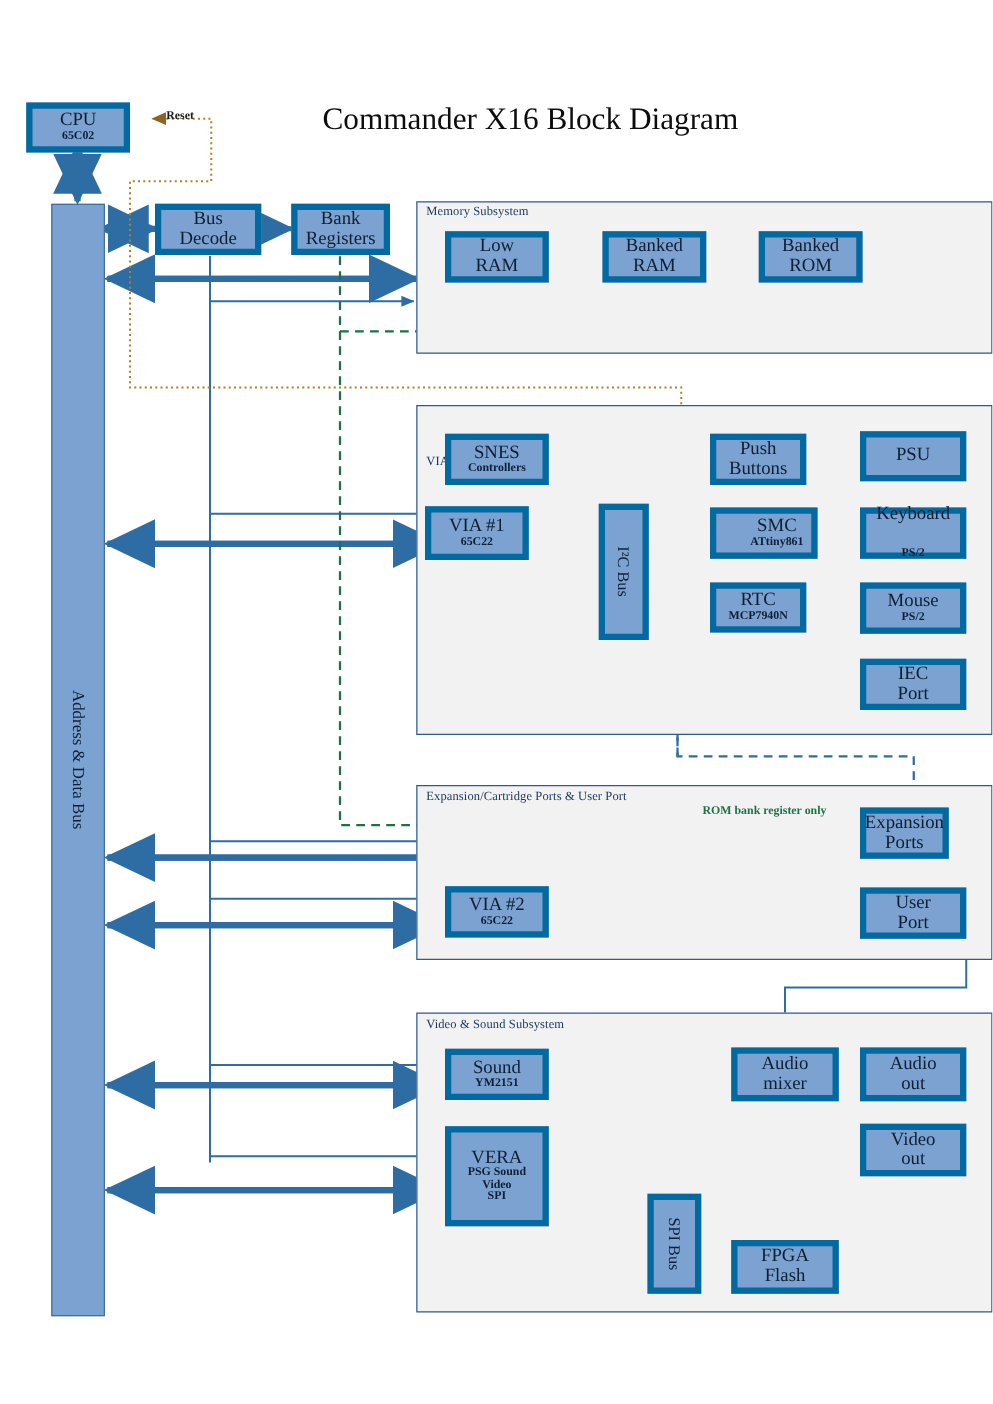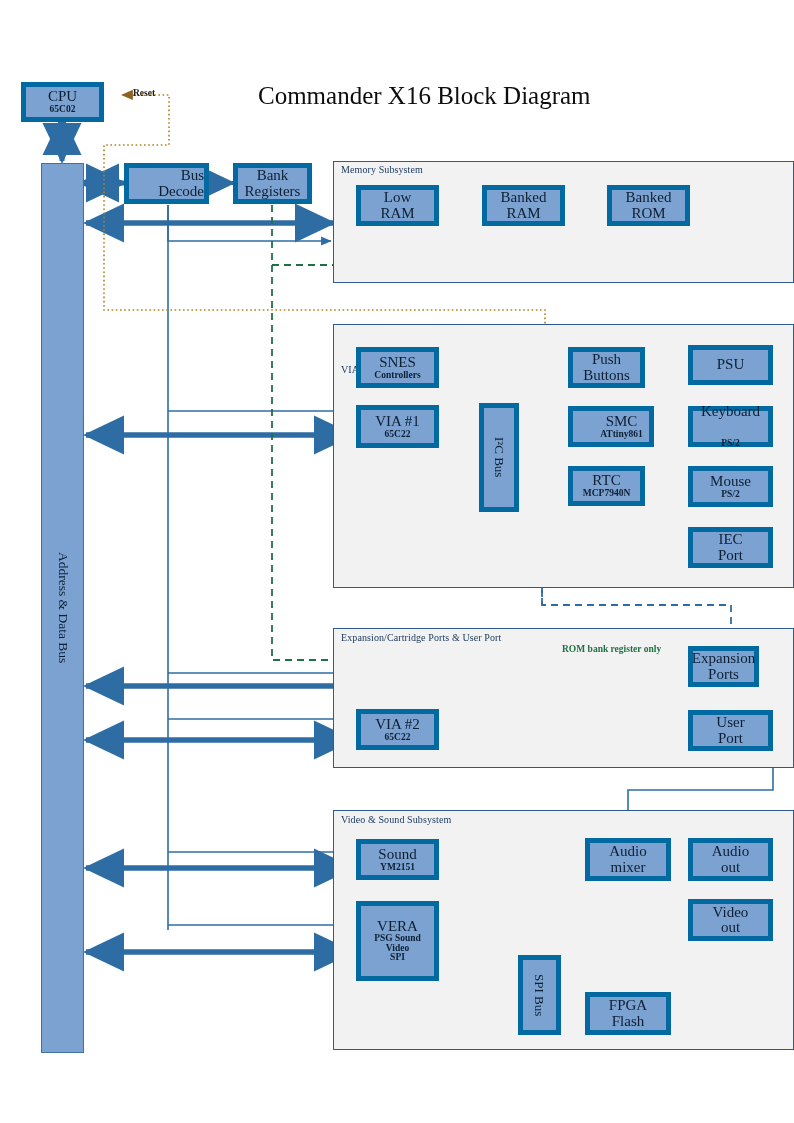--- a/index.html
+++ b/index.html
@@ -148,21 +148,21 @@
 
   <div class="box" style="left:21px;top:82px;width:83px;height:40px;">
     <span class="t1">CPU</span>
     <span class="t2">65C02</span>
   </div>
 
   <div id="bus">
     <span class="t1">Address &amp; Data Bus</span>
   </div>
 
-  <div class="box" style="left:124px;top:163px;width:85px;height:41px;align-items:flex-end;">
+  <div class="box" style="left:124px;top:163px;width:85px;height:41px;">
     <span class="t1">Bus</span>
     <span class="t1">Decode</span>
   </div>
 
   <div class="box" style="left:233px;top:163px;width:79px;height:41px;">
     <span class="t1">Bank</span>
     <span class="t1">Registers</span>
   </div>
 
   <div class="wlabel" id="reset-label">Reset</div>
@@ -183,21 +183,21 @@
     <span class="t1">ROM</span>
   </div>
 
   <div class="grp" style="left:333px;top:324px;width:461px;height:264px;"></div>
   <div class="grp-label" style="left:341px;top:328px;margin-top:36px;">VIA #1 Subsystem</div>
 
   <div class="box" style="left:356px;top:347px;width:83px;height:41px;">
     <span class="t1">SNES</span>
     <span class="t2">Controllers</span>
   </div>
-  <div class="box" style="left:356px;top:405px;width:83px;height:43px;align-items:center;">
+  <div class="box" style="left:340px;top:405px;width:83px;height:43px;align-items:center;">
     <span class="t1">VIA #1</span>
     <span class="t2">65C22</span>
   </div>
   <div class="box vert" style="left:479px;top:403px;width:40px;height:109px;">
     <span class="t1">I²C Bus</span>
   </div>
   <div class="box" style="left:568px;top:347px;width:77px;height:41px;">
     <span class="t1">Push</span>
     <span class="t1">Buttons</span>
   </div>

